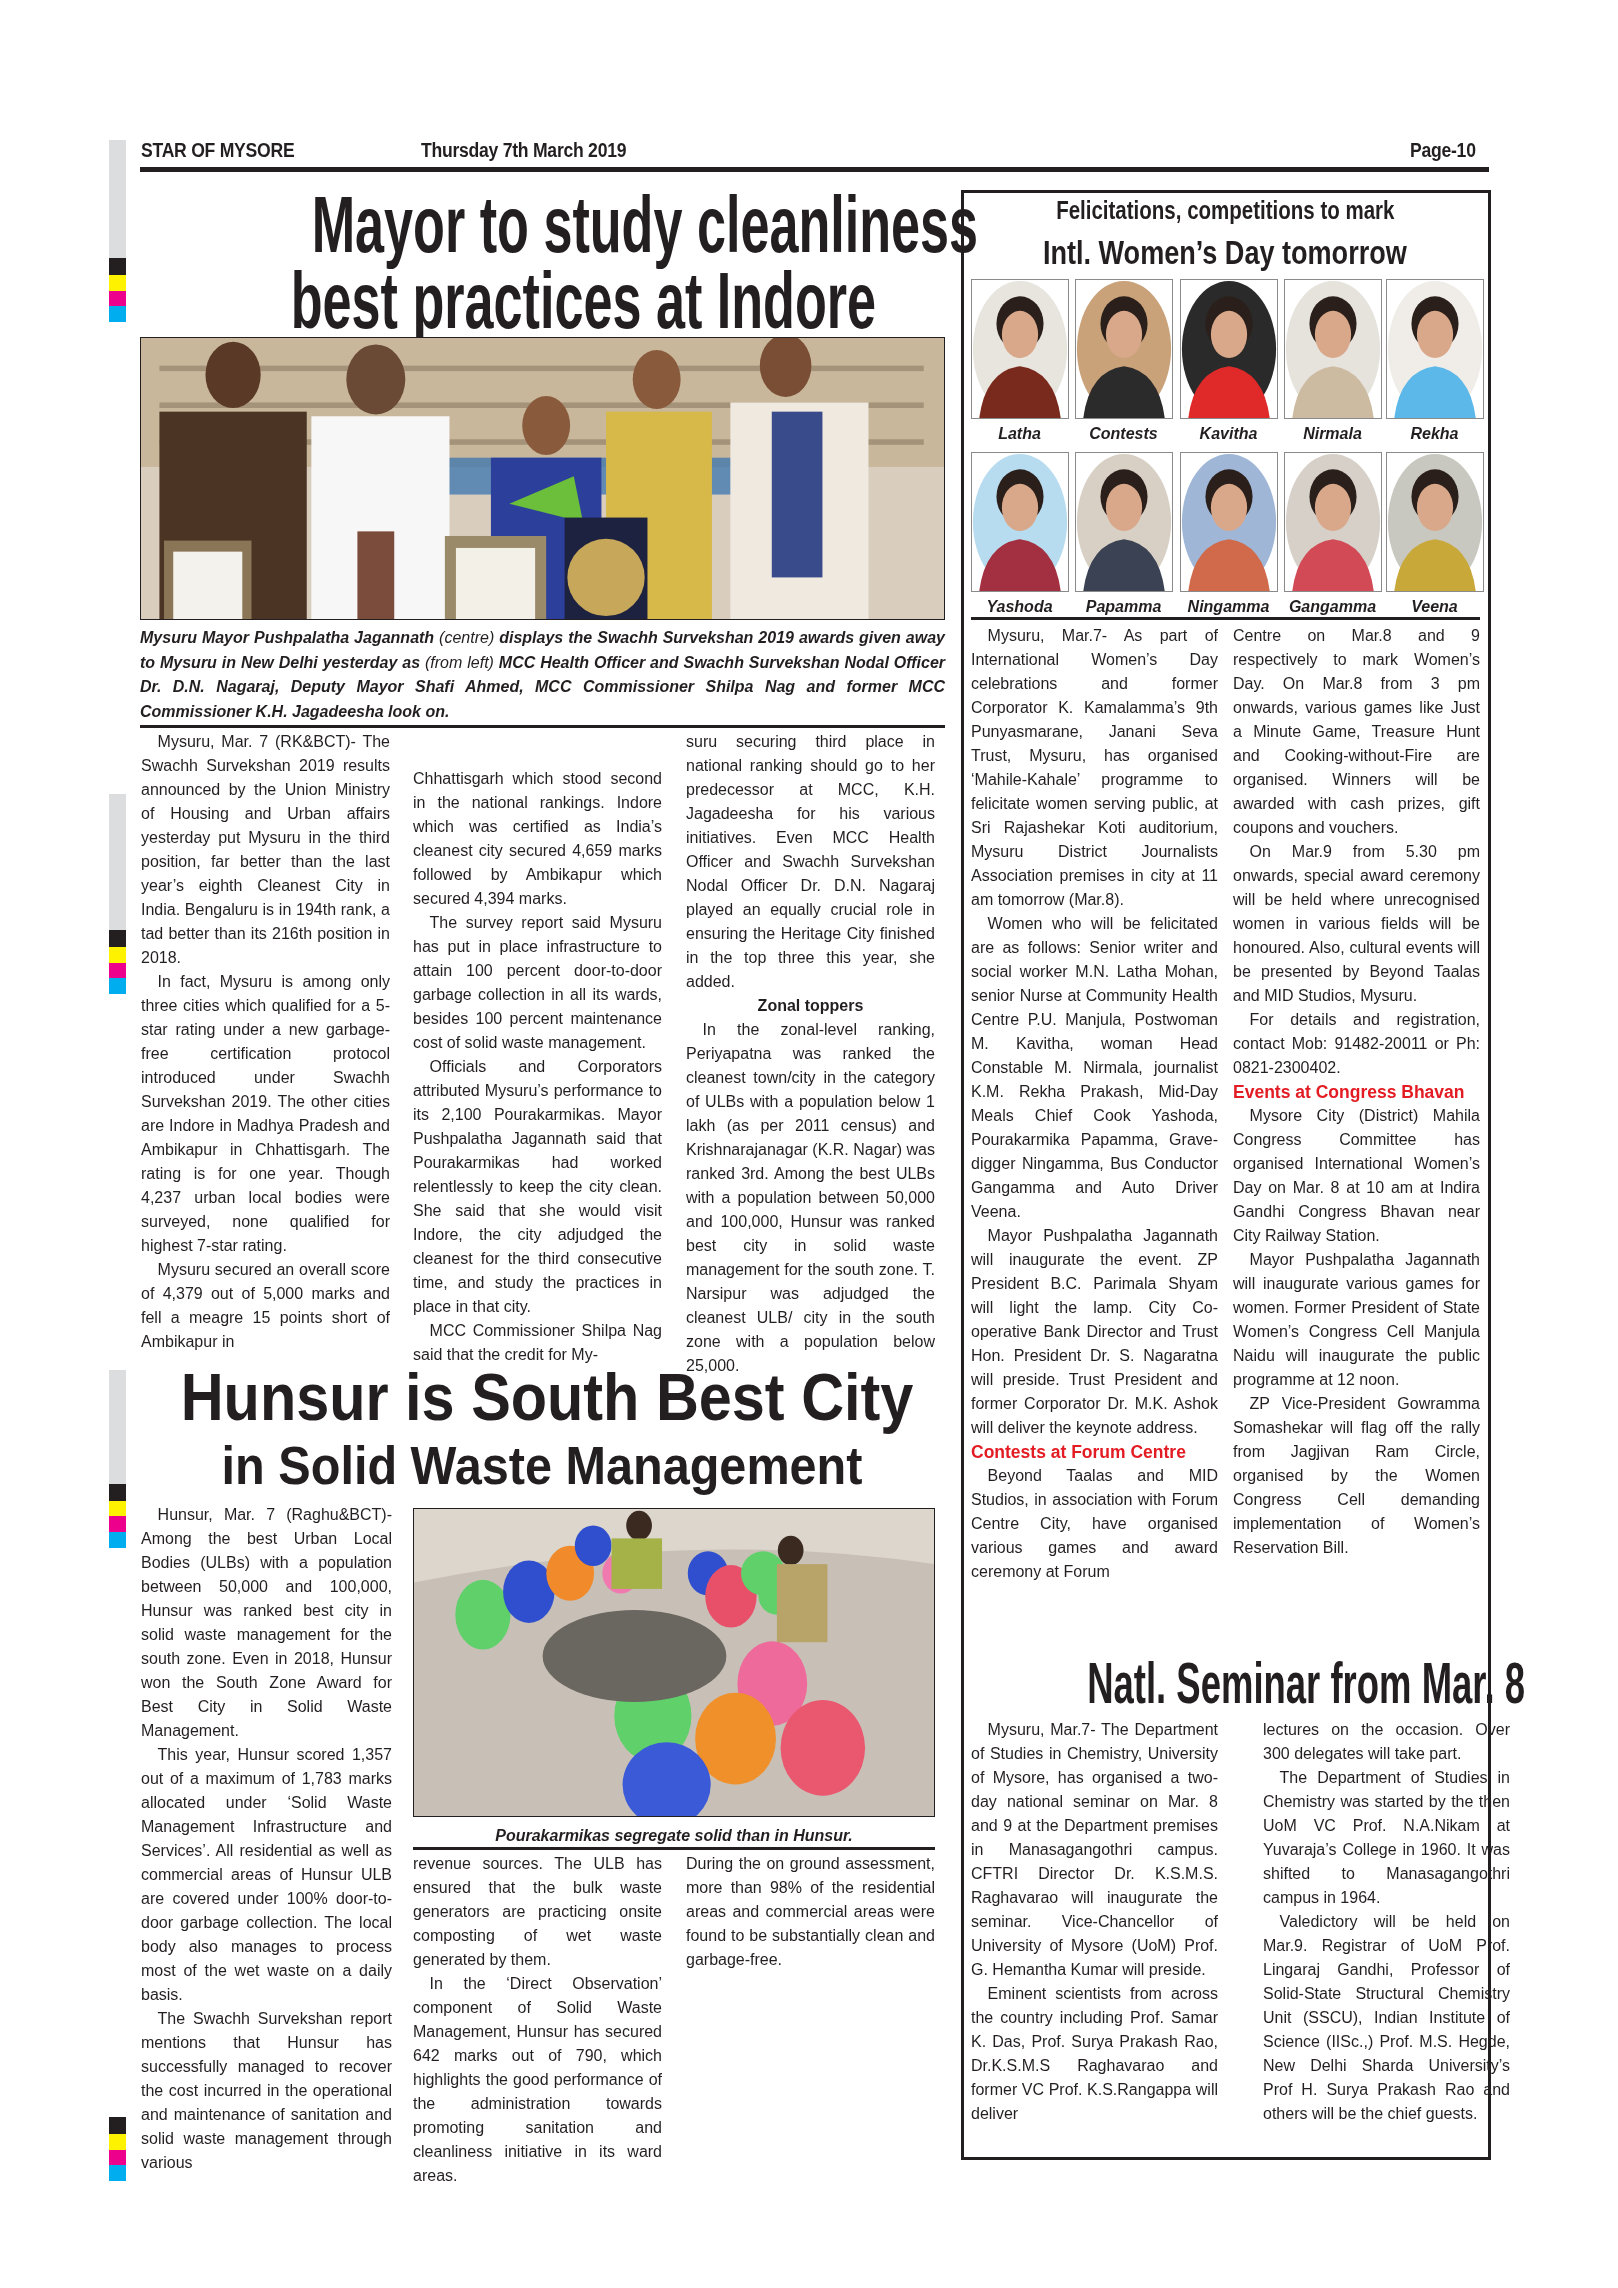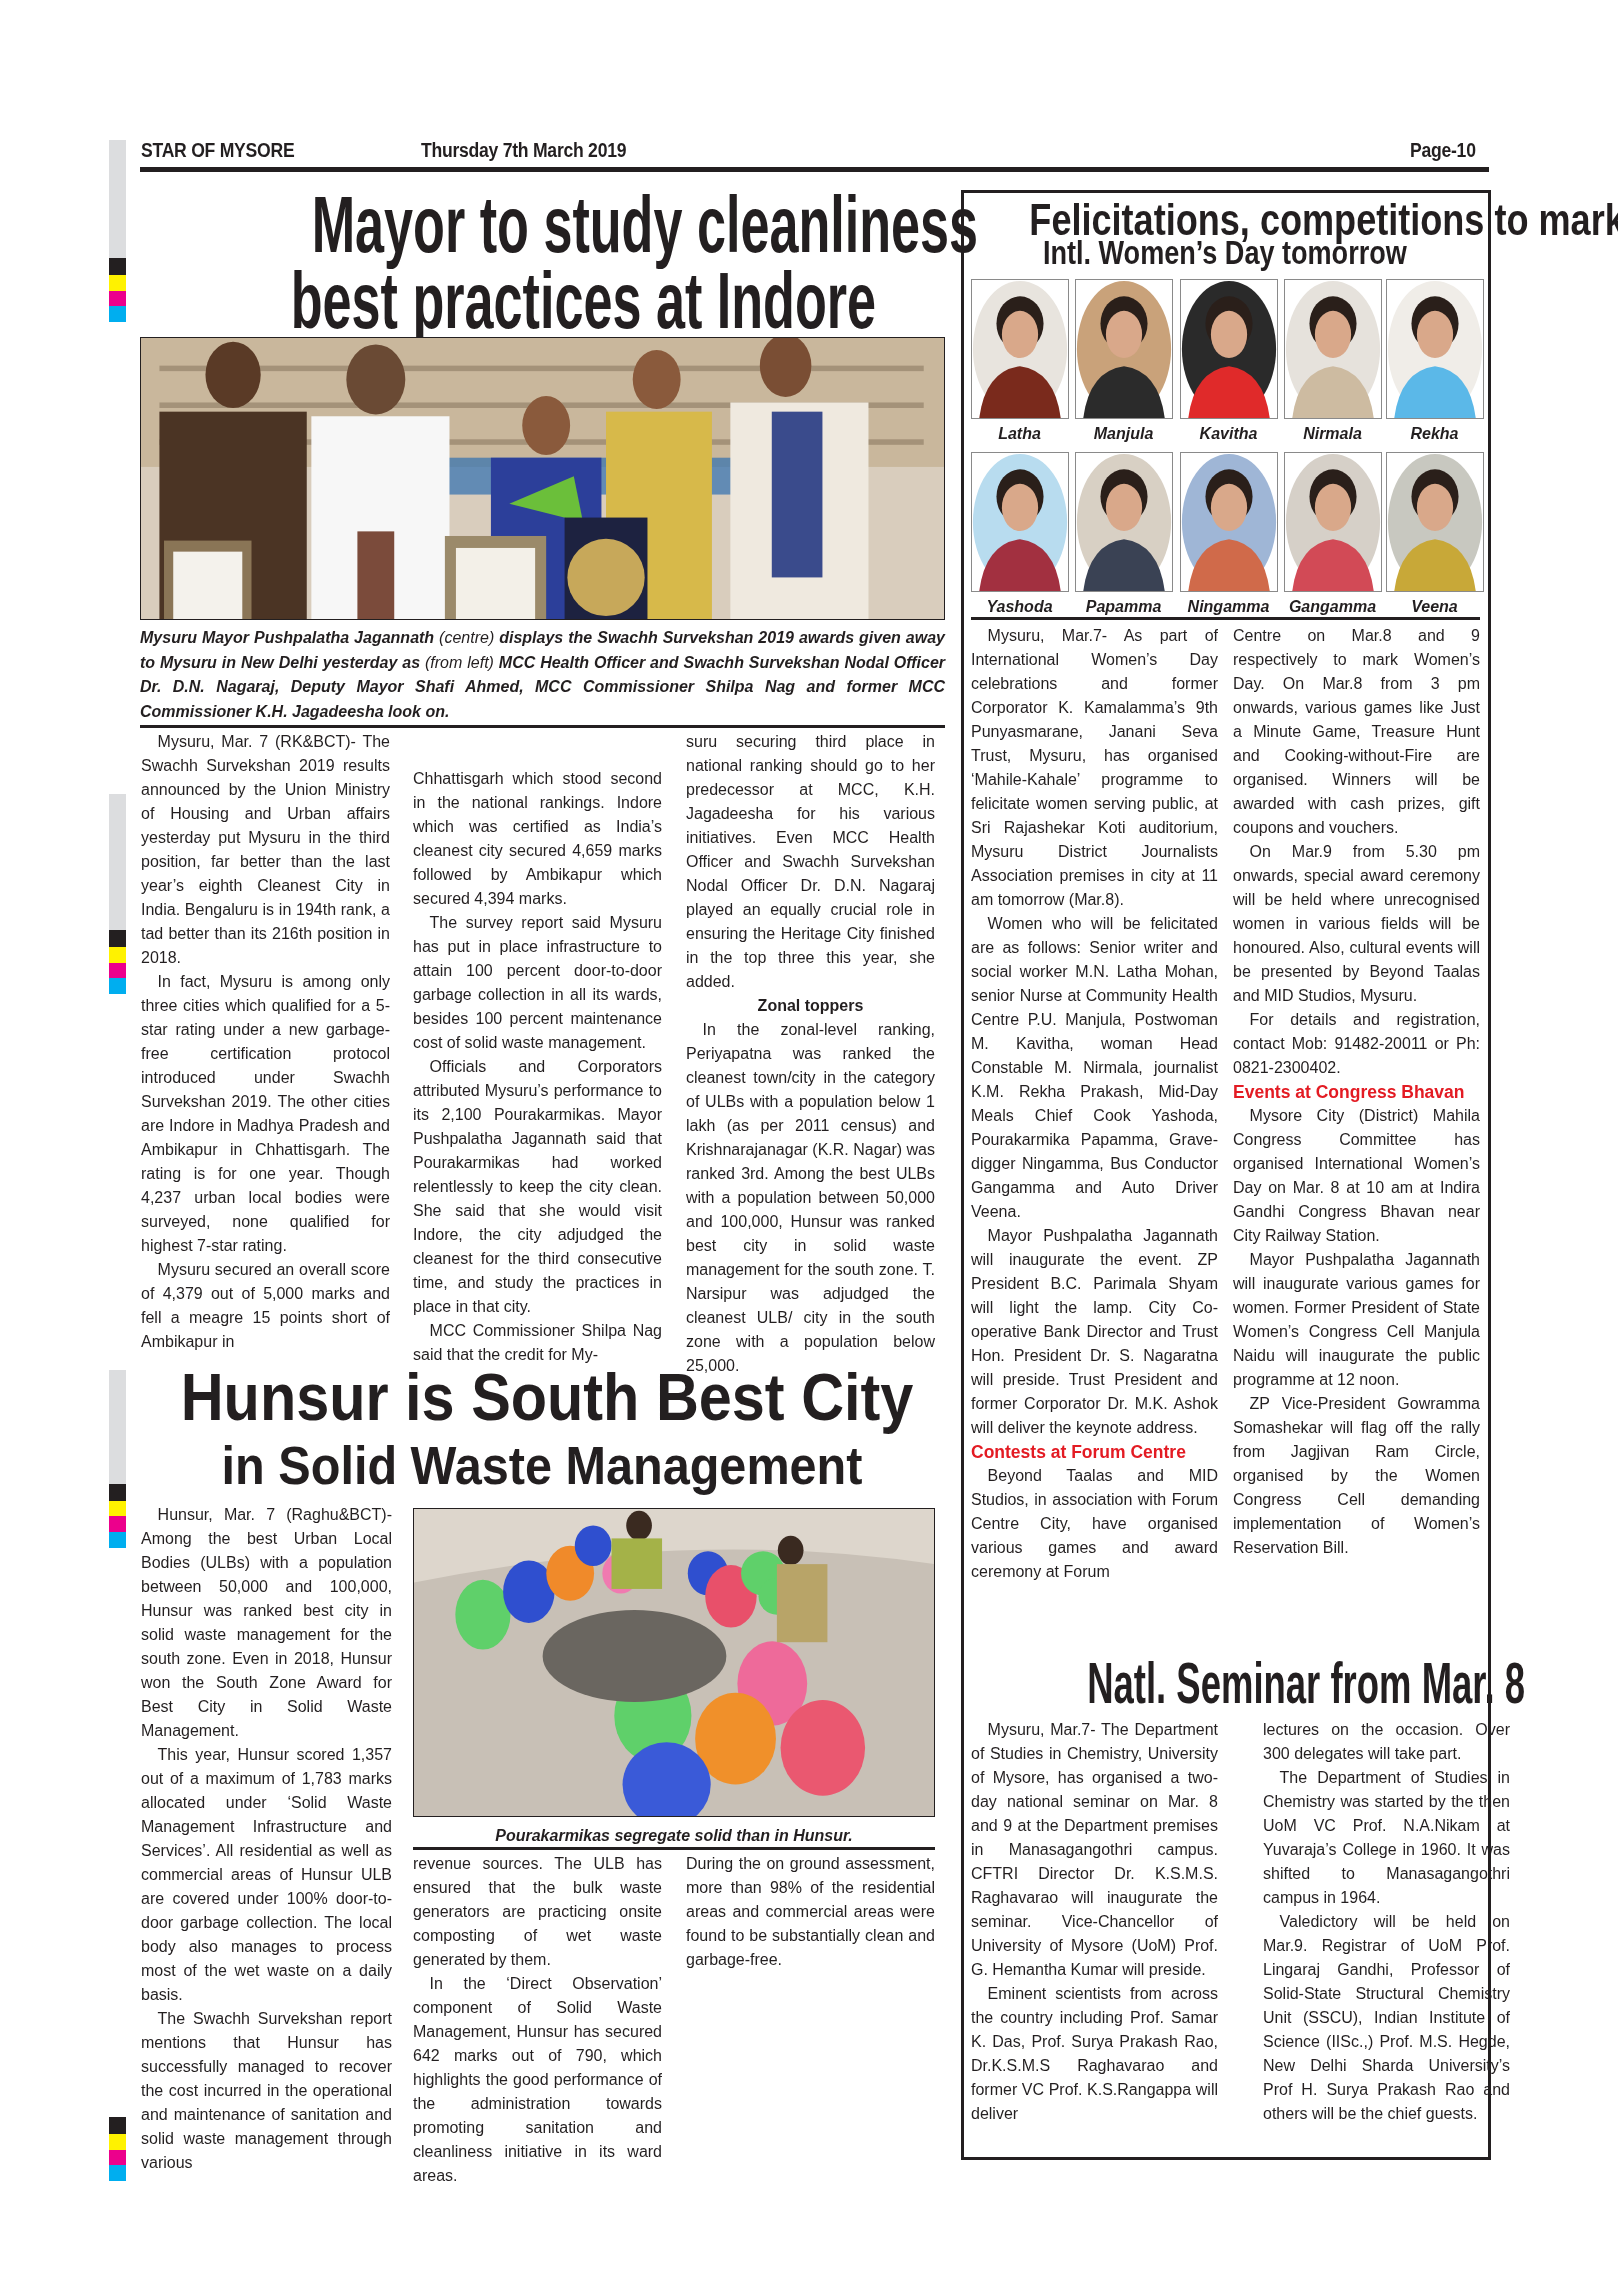--- a/index.html
+++ b/index.html
@@ -203,21 +203,21 @@
 <div class="abs col" style="left:413px;top:1852px;width:249px;">
   <p class="noindent">revenue sources. The ULB has ensured that the bulk waste generators are practicing onsite composting of wet waste generated by them.</p>
   <p>In the ‘Direct Observation’ component of Solid Waste Management, Hunsur has secured 642 marks out of 790, which highlights the good performance of the administration towards promoting sanitation and cleanliness initiative in its ward areas.</p>
 </div>
 <div class="abs col" style="left:686px;top:1852px;width:249px;">
   <p class="noindent">During the on ground assessment, more than 98% of the residential areas and commercial areas were found to be substantially clean and garbage-free.</p>
 </div>
 
 <div class="abs box"></div>
 
-<div class="abs headline-cond" style="left:964px;top:198px;width:522px;height:35px;font-size:44px;">
+<div class="abs headline-cond" style="left:964px;top:198px;width:522px;height:35px;font-size:25px;">
   <span style="transform:scaleX(0.82);">Felicitations, competitions to mark</span>
 </div>
 <div class="abs headline-cond" style="left:964px;top:236px;width:522px;height:35px;font-size:33px;">
   <span style="transform:scaleX(0.82);">Intl. Women’s Day tomorrow</span>
 </div>
 
 <div id="row1">
     <div class="face" style="left: 971px; top: 279px;">
       <svg viewBox="0 0 106 152" preserveAspectRatio="none">
         <rect width="106" height="152" fill="#ffffff"></rect>
@@ -230,21 +230,21 @@
     <div class="face-name" style="left: 968px; top: 425px;">Latha</div>
     <div class="face" style="left: 1075px; top: 279px;">
       <svg viewBox="0 0 106 152" preserveAspectRatio="none">
         <rect width="106" height="152" fill="#ffffff"></rect>
         <ellipse cx="53" cy="76" rx="52" ry="75" fill="#c9a27a"></ellipse>
         <ellipse cx="53" cy="48" rx="26" ry="30" fill="#2a1f1a"></ellipse>
         <ellipse cx="53" cy="60" rx="20" ry="26" fill="#d9a88a"></ellipse>
         <path d="M8 152 Q15 100 53 95 Q91 100 98 152 Z" fill="#2b2b2b"></path>
       </svg>
     </div>
-    <div class="face-name" style="left: 1072px; top: 425px;">Manjula</div>
+    <div class="face-name" style="left: 1072px; top: 425px;">Contests</div>
     <div class="face" style="left: 1180px; top: 279px;">
       <svg viewBox="0 0 106 152" preserveAspectRatio="none">
         <rect width="106" height="152" fill="#ffffff"></rect>
         <ellipse cx="53" cy="76" rx="52" ry="75" fill="#2a2a2a"></ellipse>
         <ellipse cx="53" cy="48" rx="26" ry="30" fill="#2a1f1a"></ellipse>
         <ellipse cx="53" cy="60" rx="20" ry="26" fill="#d9a88a"></ellipse>
         <path d="M8 152 Q15 100 53 95 Q91 100 98 152 Z" fill="#e02a2a"></path>
       </svg>
     </div>
     <div class="face-name" style="left: 1177px; top: 425px;">Kavitha</div>

